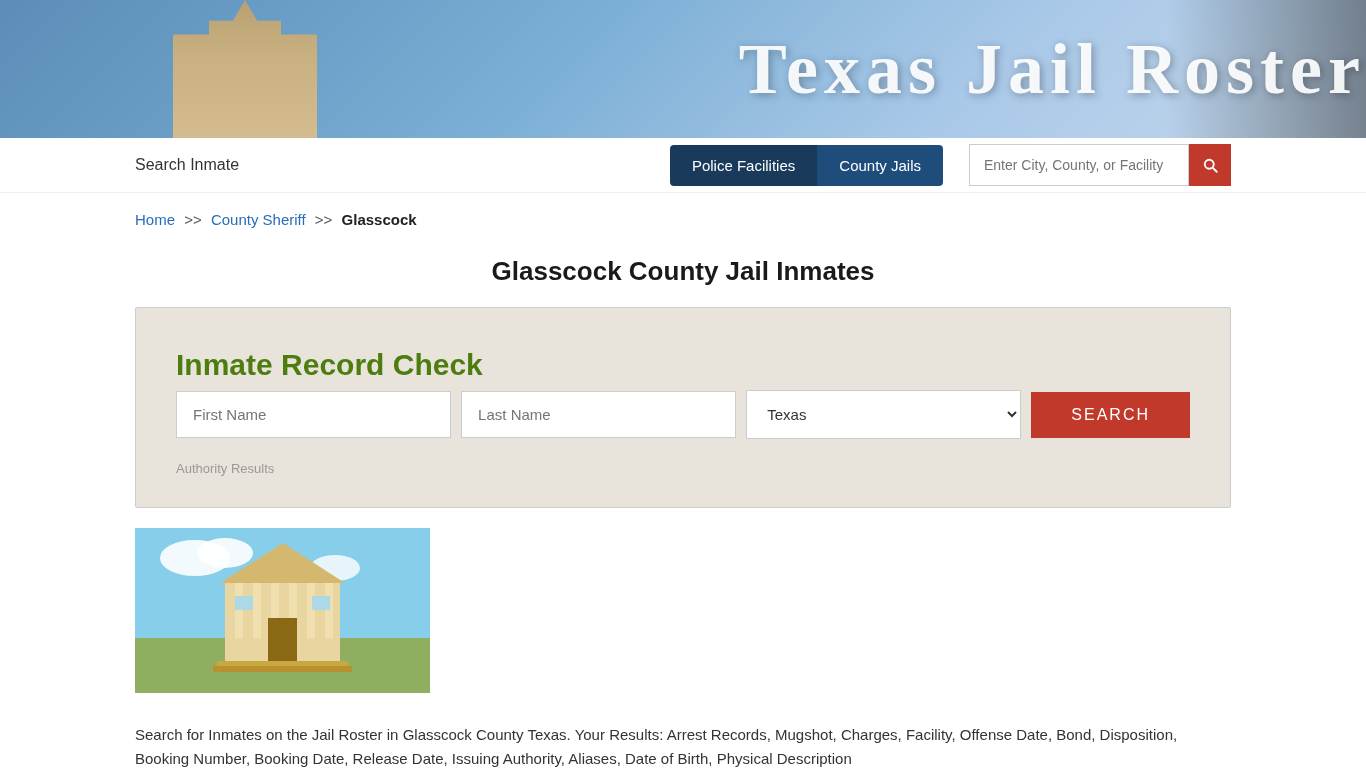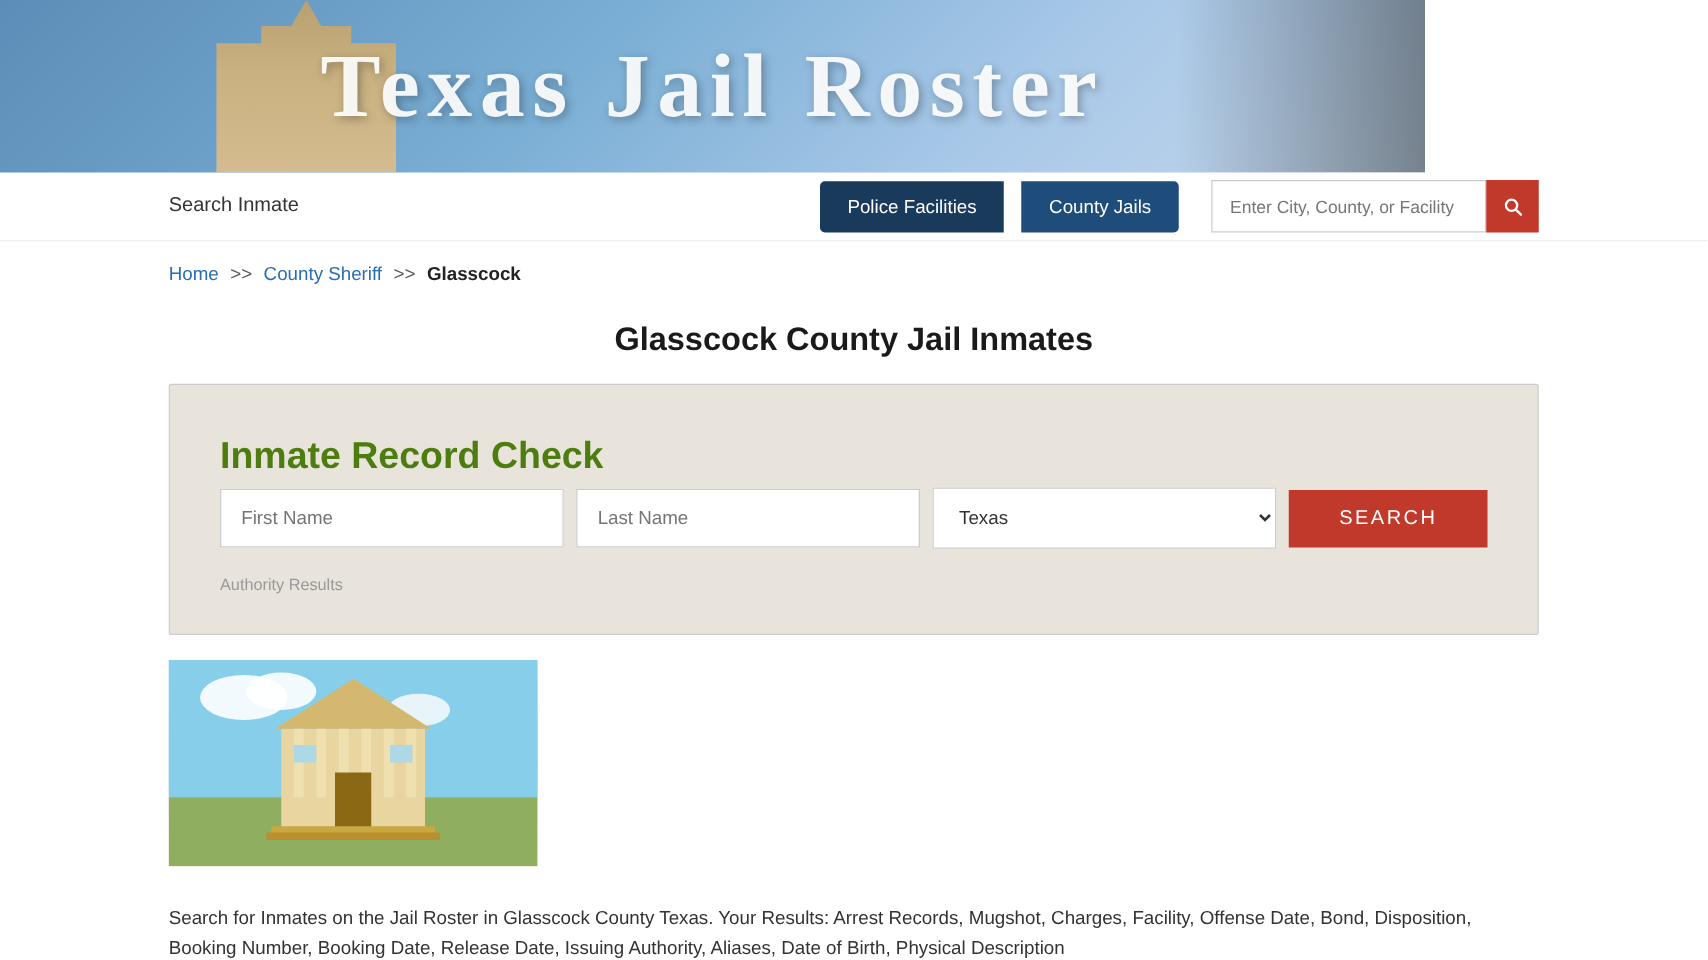--- a/index.html
+++ b/index.html
@@ -1,27 +1,27 @@
 <!DOCTYPE html>
 <html><head>
   <meta charset="utf-8">
   <style>
     * { margin: 0; padding: 0; box-sizing: border-box; }
     body { font-family: Arial, sans-serif; background: #fff; width: 1366px; }
 
     
     .header-banner {
-      width: 1140px;
+      width: 1366px;
       height: 138px;
       background: linear-gradient(135deg, #5b8db8 0%, #7aaed4 40%, #a8c8e8 70%, #c5d8ec 100%);
       position: relative;
       overflow: hidden;
       display: flex;
       align-items: center;
-      justify-content: center;
+      justify-content: flex-end;
     }
     .header-banner .banner-title {
       font-size: 72px;
       font-weight: bold;
       color: rgba(255,255,255,0.92);
       letter-spacing: 6px;
       text-shadow: 2px 2px 8px rgba(0,0,0,0.3);
       font-family: Georgia, serif;
       z-index: 2;
       position: relative;
@@ -57,21 +57,21 @@
       border-bottom: 1px solid #eee;
     }
     .nav-bar .search-inmate-label {
       font-size: 16px;
       color: #333;
       flex: 1;
     }
     .nav-buttons {
       display: flex;
       align-items: center;
-      gap: 14px;
+      gap: 0;
     }
     .nav-btn-police {
       background: #1a3a5c;
       color: #fff;
       border: none;
       padding: 12px 22px;
       font-size: 15px;
       cursor: pointer;
       border-radius: 4px 0 0 4px;
     }

